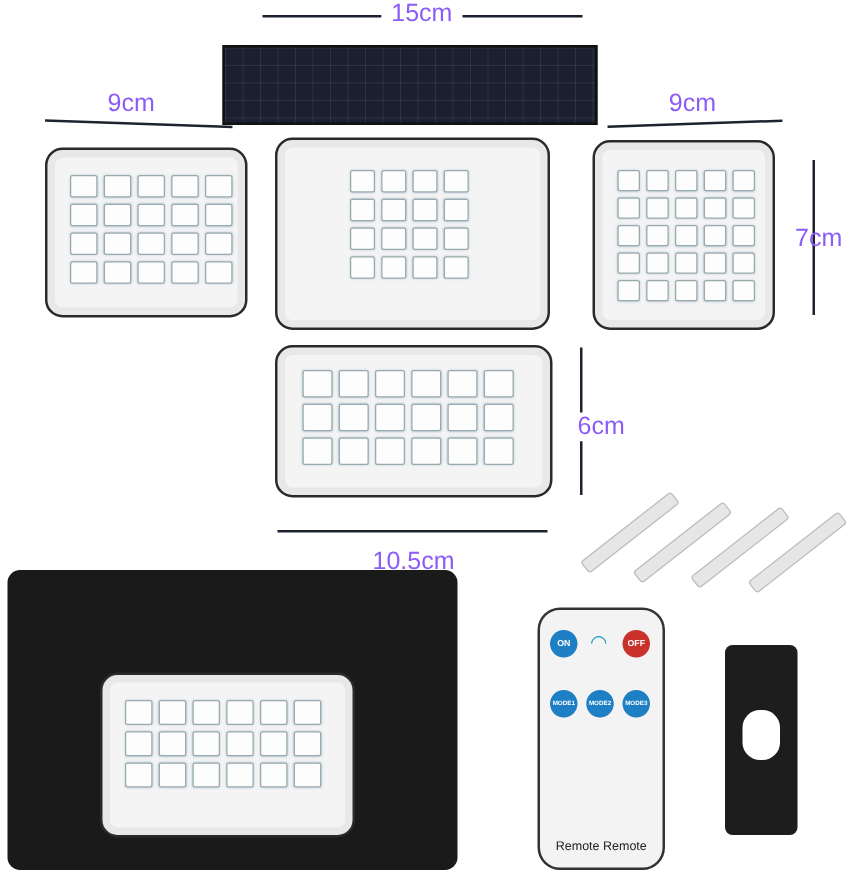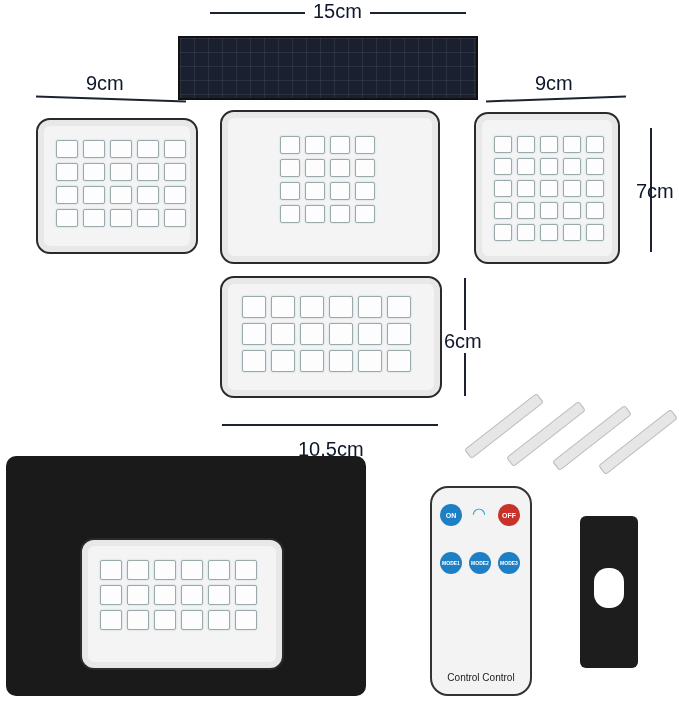--- a/index.html
+++ b/index.html
@@ -1,17 +1,17 @@
 <!DOCTYPE html>
 <html><head>
 <meta charset="utf-8">
 <style>
 body{margin:0;width:679px;height:701px;background:#fff;font-family:"Liberation Sans",sans-serif;position:relative;overflow:hidden}
 .abs{position:absolute}
-.dim{font-size:20px;color:#0f172a}
+.dim{font-size:20px;color:#8b5cf6}
 .hl{position:absolute;height:2px;background:#1c2230}
 .vl{position:absolute;width:2px;background:#1c2230}
 .panel{position:absolute;background:#f4f4f4;border:2px solid #2a2a2a;border-radius:14px;box-shadow:inset 0 0 0 6px #e8e8e8}
 .grid{position:absolute;display:grid;gap:5px}
 .grid span{background:#fdfdfd;border:1px solid #9aa;border-radius:2px;box-shadow:0 0 2px #bcd}
 .solar{position:absolute;background:#1a2030;border:2px solid #111;background-image:linear-gradient(90deg,rgba(255,255,255,.08) 1px,transparent 1px),linear-gradient(rgba(255,255,255,.08) 1px,transparent 1px);background-size:14px 14px}
 .btn{position:absolute;width:22px;height:22px;border-radius:50%;color:#fff;font-size:7px;font-weight:bold;display:flex;align-items:center;justify-content:center}
 .screw{position:absolute;width:90px;height:10px;background:#e6e6e6;border:1px solid #bbb;border-radius:3px;transform:rotate(-38deg)}
 </style>
 </head>
@@ -118,21 +118,21 @@
       <span></span>
       <span></span>
       <span></span>
       <span></span>
       <span></span>
       <span></span>
       <span></span>
     </div>
   </div>
 <div class="vl" style="left:464px;top:278px;height:118px"></div>
-<div class="abs dim" style="left:444px;top:330px;background:#fff">6cm</div>
+<div class="abs dim" style="left:462px;top:330px;background:#fff">6cm</div>
 <div class="hl" style="left:222px;top:424px;width:216px"></div>
 <div class="abs dim" style="left:292px;top:438px;background:#fff;padding:0 6px">10.5cm</div>
 
 <div class="screw" style="left:458px;top:420px"></div>
 <div class="screw" style="left:500px;top:428px"></div>
 <div class="screw" style="left:546px;top:432px"></div>
 <div class="screw" style="left:592px;top:436px"></div>
 
 <div class="abs" style="left:6px;top:456px;width:360px;height:240px;background:#1a1a1a;border-radius:10px"></div>
 <div class="panel" style="left:80px;top:538px;width:200px;height:128px">
@@ -158,18 +158,18 @@
     </div>
   </div>
 
 <div class="abs" style="left:430px;top:486px;width:98px;height:206px;background:#f3f3f3;border:2px solid #333;border-radius:18px">
   <div class="btn" style="left:8px;top:16px;background:#1e7fc4">ON</div>
   <div class="abs" style="left:40px;top:16px;color:#1e9fc4;font-size:16px">◠</div>
   <div class="btn" style="left:66px;top:16px;background:#c9322b">OFF</div>
   <div class="btn" style="left:8px;top:64px;background:#1e7fc4;font-size:5px">MODE1</div>
   <div class="btn" style="left:37px;top:64px;background:#1e7fc4;font-size:5px">MODE2</div>
   <div class="btn" style="left:66px;top:64px;background:#1e7fc4;font-size:5px">MODE3</div>
-  <div class="abs" style="left:0;width:98px;text-align:center;top:184px;font-size:10px;color:#222">Control Control</div>
+  <div class="abs" style="left:0;width:98px;text-align:center;top:184px;font-size:10px;color:#222">Remote Remote</div>
 </div>
 
 <div class="abs" style="left:580px;top:516px;width:58px;height:152px;background:#1d1d1d;border-radius:6px">
     <div class="abs" style="left:14px;top:52px;width:30px;height:40px;background:#fff;border-radius:14px"></div>
   </div>
 
 </body></html>

